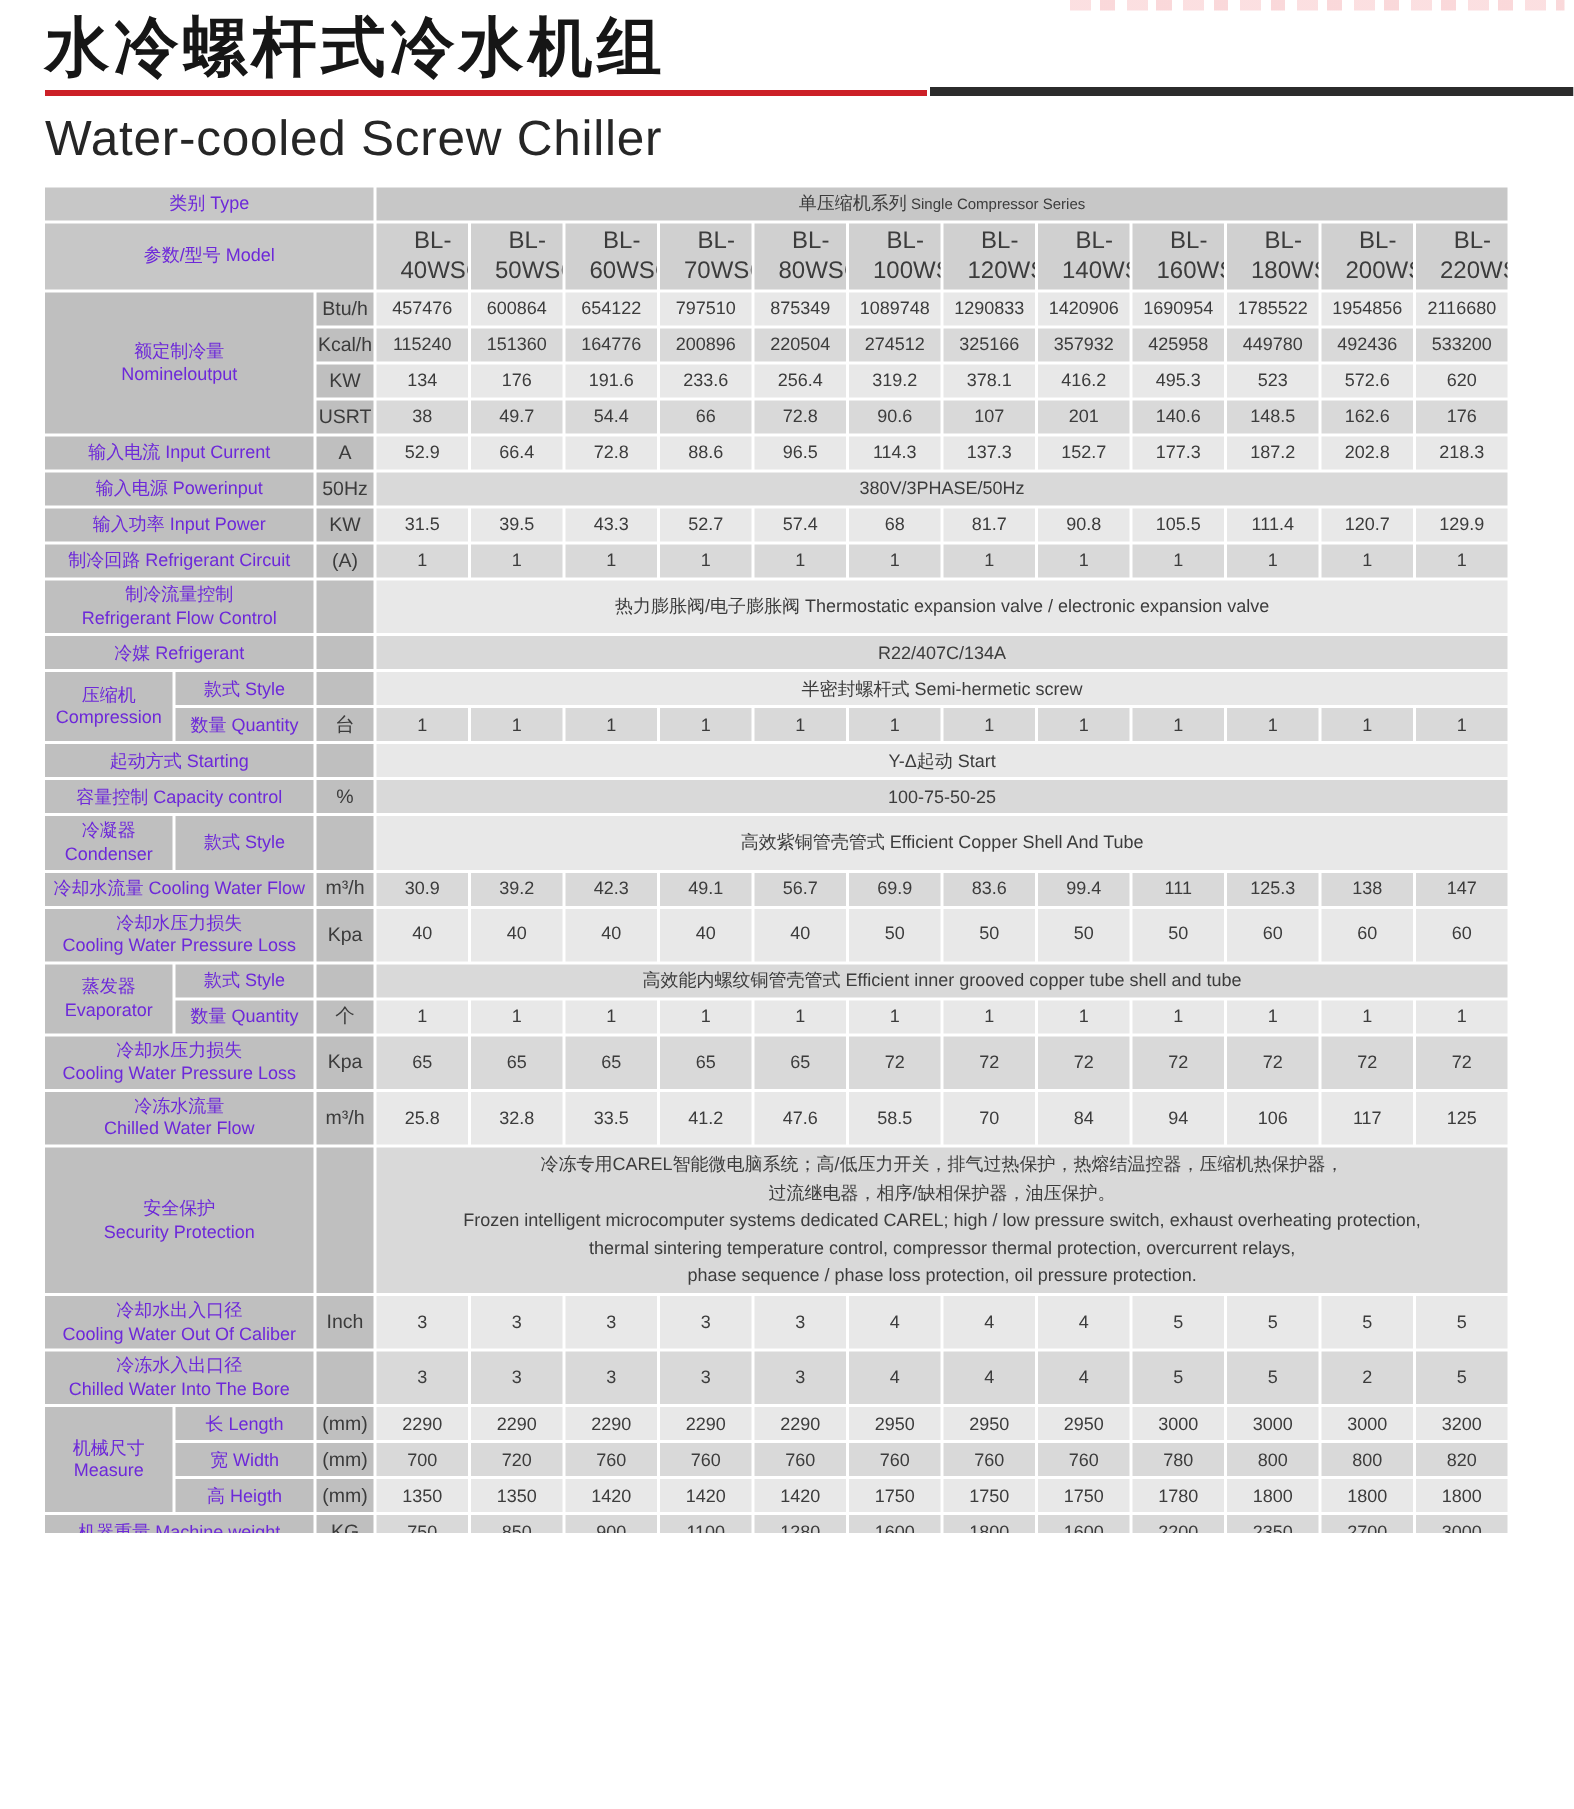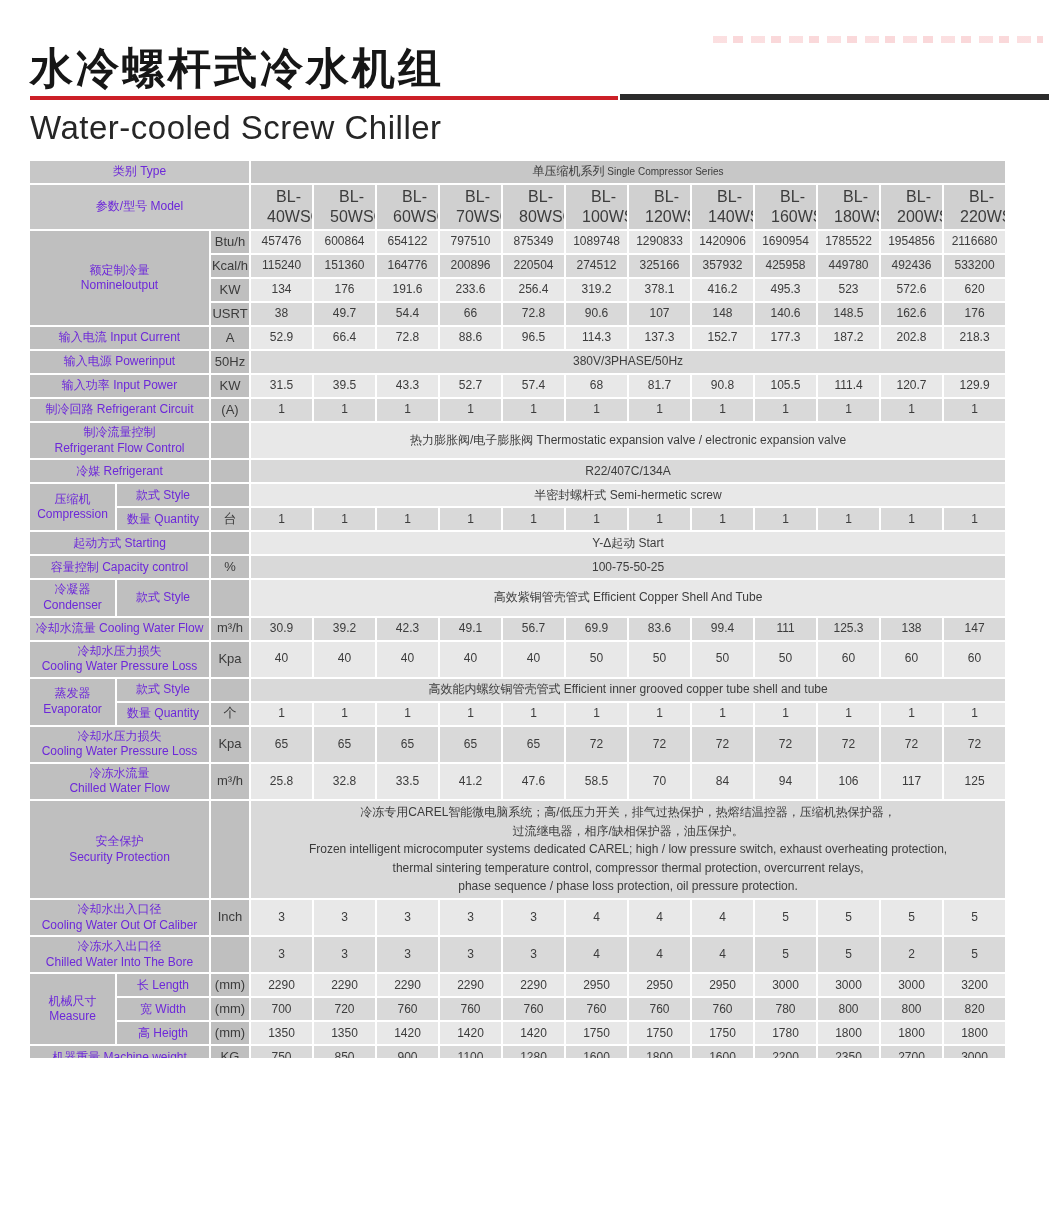--- a/index.html
+++ b/index.html
@@ -1,19 +1,19 @@
 <!DOCTYPE html>
 <html><head>
 <meta charset="utf-8">
 <style>
   * { box-sizing: border-box; }
   html,body { margin:0; padding:0; background:#ffffff; }
   body { width:1049px; height:1206px; overflow:hidden; position:relative;
          font-family:"Liberation Sans","DejaVu Sans",sans-serif; color:#3c3c3c; }
-  .page { position:relative; width:1049px; height:1022px; overflow:hidden;margin-top:36px; }
+  .page { position:relative; width:1049px; height:1022px; overflow:hidden; }
 
   
   .red-fragment { position:absolute; top:0; right:6px; width:330px; height:7px; opacity:.45;
     background:repeating-linear-gradient(90deg,#f7b9bc 0 14px,#ffffff 14px 20px,#f4a9ad 20px 30px,#ffffff 30px 38px); }
 
   
   .hdr { margin:10px 30px 0 30px; }
   .title-zh { font-size:43px; font-weight:bold; color:#161616; letter-spacing:3px; line-height:1.05; margin:0; }
   .rule { position:relative; height:7px; margin-top:3px; }
   .rule-red  { position:absolute; left:0; top:2px; width:588px; height:4px; background:#cc2027; }
@@ -142,21 +142,21 @@
         </tr>
         <tr>
           <td class="unit">USRT</td>
           <td class="vd">38</td>
           <td class="vd">49.7</td>
           <td class="vd">54.4</td>
           <td class="vd">66</td>
           <td class="vd">72.8</td>
           <td class="vd">90.6</td>
           <td class="vd">107</td>
-          <td class="vd">148</td>
+          <td class="vd">201</td>
           <td class="vd">140.6</td>
           <td class="vd">148.5</td>
           <td class="vd">162.6</td>
           <td class="vd">176</td>
         </tr>
         <tr>
           <td class="lab" colspan="2" rowspan="1">输入电流 Input Current</td>
           <td class="unit">A</td>
           <td class="vl">52.9</td>
           <td class="vl">66.4</td>

